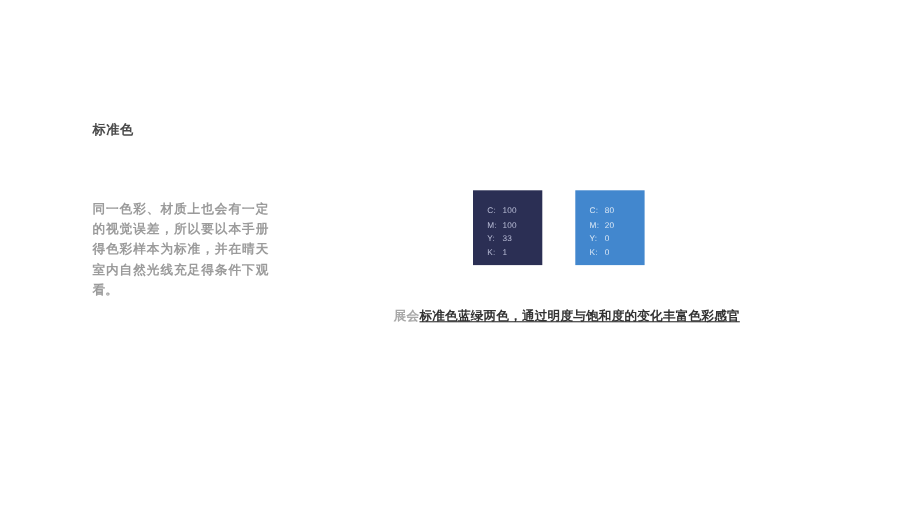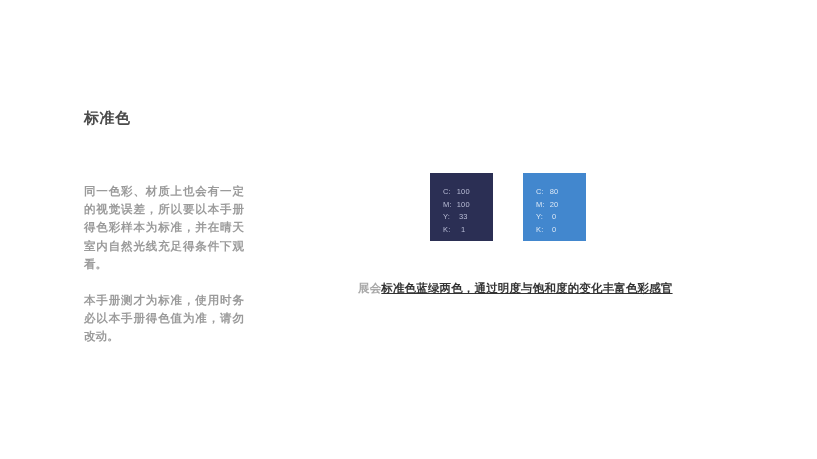--- a/index.html
+++ b/index.html
@@ -27,21 +27,21 @@
 
   
   .left-col {
     position: absolute;
     left: 84px;
     top: 108px;
     width: 160px;
   }
 
   .section-title {
-    font-size: 15px;
+    font-size: 12px;
     line-height: 20px;
     font-weight: 700;
     color: #4a4a4a;
     letter-spacing: 0.5px;
     margin: 0 0 0 0;
   }
 
   .body-block {
     margin-top: 54px;
   }
@@ -88,21 +88,21 @@
     line-height: 9.5px;
     letter-spacing: 0.2px;
     font-weight: 500;
   }
 
   .swatch-values .k {
     text-align: left;
     white-space: nowrap;
   }
   .swatch-values .v {
-    text-align: center;
+    text-align: left;
     white-space: nowrap;
   }
 
   
   .caption {
     position: absolute;
     left: 358px;
     top: 280px;
     width: 302px;
     font-size: 11.5px;
@@ -123,21 +123,20 @@
 </head>
 <body>
 
 <div class="slide" style="background: rgb(255, 255, 255);">
 
   <div class="left-col">
     <h1 class="section-title" style="color: rgb(74, 74, 74);">标准色</h1>
 
     <div class="body-block">
       <p class="body-para" style="color: rgb(155, 155, 155);">同一色彩、材质上也会有一定的视觉误差，所以要以本手册得色彩样本为标准，并在晴天室内自然光线充足得条件下观看。</p>
-      <p class="body-para" style="color: rgb(155, 155, 155);">本手册测才为标准，使用时务必以本手册得色值为准，请勿改动。</p>
     </div>
   </div>
 
   <div class="swatch-row">
 
     <div class="swatch" id="swatch-0" style="background: rgb(43, 47, 84);">
       <div class="swatch-values" id="swatch-0-values" style="color: rgb(185, 189, 214);">
         <span class="k">C:</span>
         <span class="v">100</span>
         <span class="k">M:</span>

